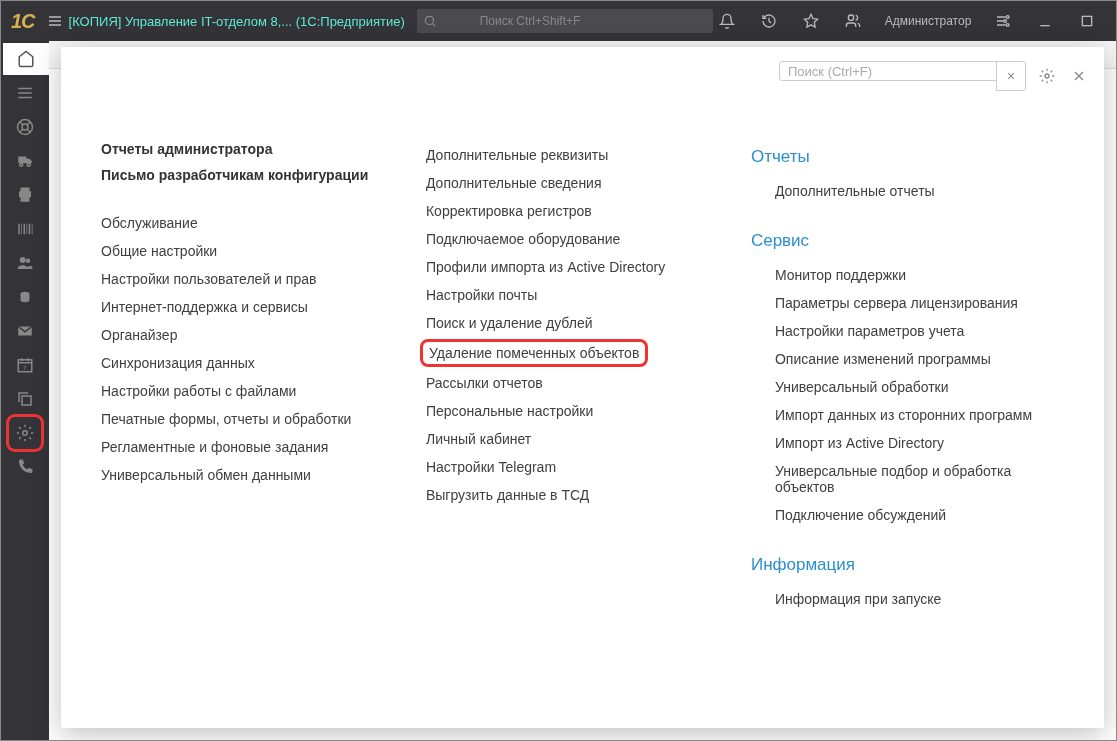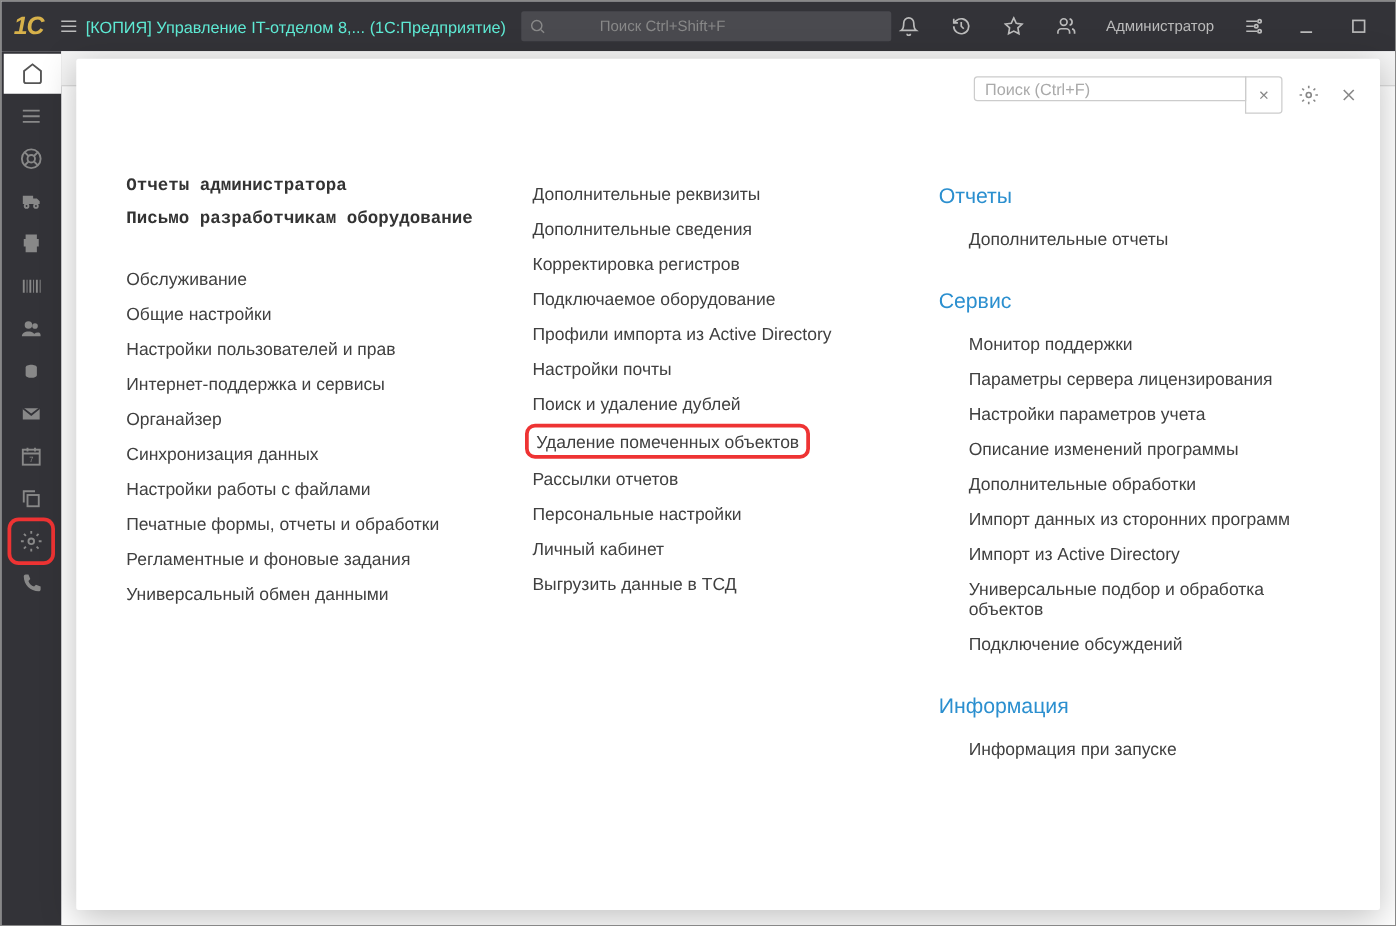--- a/index.html
+++ b/index.html
@@ -171,21 +171,21 @@
   .columns {
     position: absolute;
     top: 94px;
     left: 40px;
     right: 30px;
     bottom: 20px;
     display: flex;
     gap: 44px;
   }
   .col { flex: 1; min-width: 0; }
-  .col .bold { font-weight: bold; color: #333; margin-bottom: 10px; font-size: 14px; font-family: Liberation Mono, monospace; }
+  .col .bold { font-weight: bold; color: #333; margin-bottom: 10px; font-size: 14px; }
   .col .link {
     display: block;
     color: #404040;
     font-size: 14px;
     padding: 6px 0;
     cursor: pointer;
   }
   .col .section-title {
     color: #2b8fcf;
     font-size: 17px;
@@ -379,21 +379,21 @@
         <svg viewBox="0 0 24 24" fill="none" stroke="currentColor" stroke-width="2">
           <path d="M18 6 6 18M6 6l12 12"></path>
         </svg>
       </div>
   </div>
 
   <div class="columns">
 
     <div class="col">
       <div class="bold">Отчеты администратора</div>
-      <div class="bold" style="margin-bottom:26px">Письмо разработчикам оборудование</div>
+      <div class="bold" style="margin-bottom:26px">Письмо разработчикам конфигурации</div>
       <span class="link">Обслуживание</span>
       <span class="link">Общие настройки</span>
       <span class="link">Настройки пользователей и прав</span>
       <span class="link">Интернет-поддержка и сервисы</span>
       <span class="link">Органайзер</span>
       <span class="link">Синхронизация данных</span>
       <span class="link">Настройки работы с файлами</span>
       <span class="link">Печатные формы, отчеты и обработки</span>
       <span class="link">Регламентные и фоновые задания</span>
       <span class="link">Универсальный обмен данными</span>
@@ -404,36 +404,37 @@
       <span class="link">Дополнительные сведения</span>
       <span class="link">Корректировка регистров</span>
       <span class="link">Подключаемое оборудование</span>
       <span class="link">Профили импорта из Active Directory</span>
       <span class="link">Настройки почты</span>
       <span class="link">Поиск и удаление дублей</span>
       <span class="link hl">Удаление помеченных объектов</span>
       <span class="link">Рассылки отчетов</span>
       <span class="link">Персональные настройки</span>
       <span class="link">Личный кабинет</span>
+      <span class="link">Настройки Telegram</span>
       <span class="link">Выгрузить данные в ТСД</span>
     </div>
 
     <div class="col" style="flex:1.15">
       <div class="section-title">Отчеты</div>
       <div class="sub">
         <span class="link">Дополнительные отчеты</span>
       </div>
       <div class="gap"></div>
       <div class="section-title">Сервис</div>
       <div class="sub">
         <span class="link">Монитор поддержки</span>
         <span class="link">Параметры сервера лицензирования</span>
         <span class="link">Настройки параметров учета</span>
         <span class="link">Описание изменений программы</span>
-        <span class="link">Дополнительные обработки</span>
+        <span class="link">Универсальный обработки</span>
         <span class="link">Импорт данных из сторонних программ</span>
         <span class="link">Импорт из Active Directory</span>
         <span class="link">Универсальные подбор и обработка объектов</span>
         <span class="link">Подключение обсуждений</span>
       </div>
       <div class="gap"></div>
       <div class="section-title">Информация</div>
       <div class="sub">
         <span class="link">Информация при запуске</span>
       </div>

